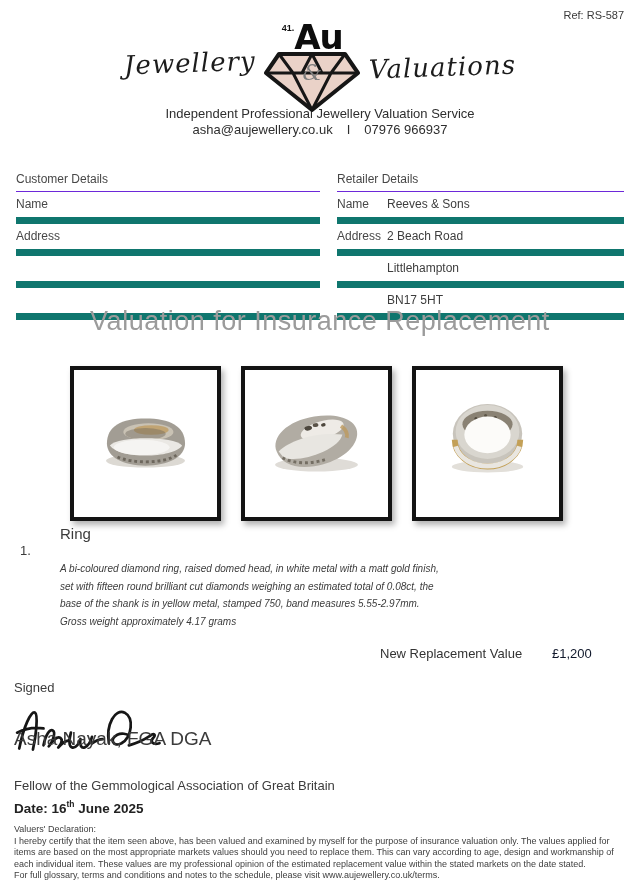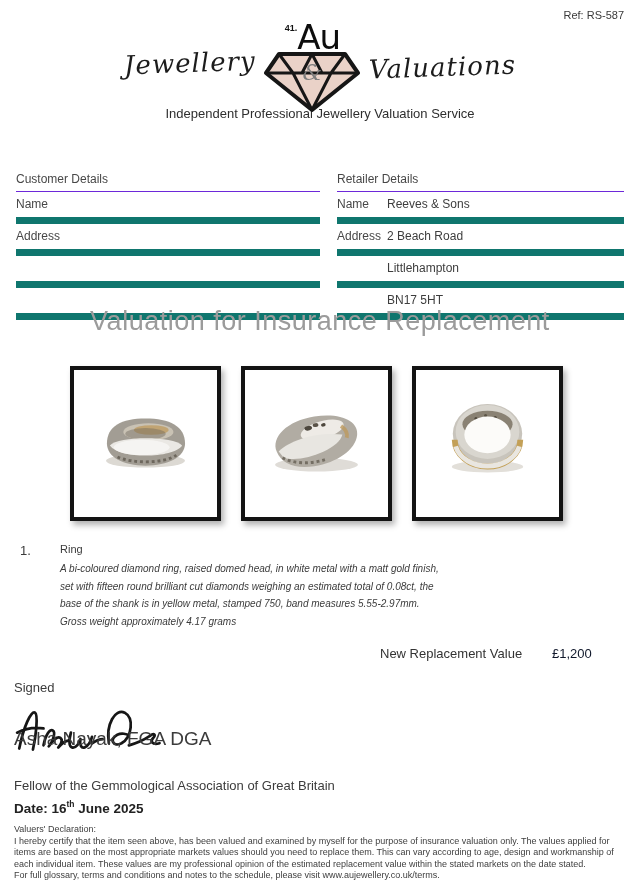--- a/index.html
+++ b/index.html
@@ -9,21 +9,21 @@
   }
   
   .ref{position:absolute;top:9px;right:16px;font-size:11px;color:#3a3a3a;}
   .logo-row{position:absolute;top:20px;left:0;width:100%;display:flex;justify-content:center;align-items:flex-start;gap:4px;}
   .script-word{font-family:"DejaVu Serif",serif;font-style:italic;font-size:26px;color:#1c1c1c;letter-spacing:1px;}
   .script-left{margin-top:28px;transform:rotate(-2deg);}
   .script-right{margin-top:32px;transform:rotate(-2deg);}
   .diamond-wrap{position:relative;width:106px;height:94px;flex:0 0 auto;text-align:center;}
   .au-line{position:relative;z-index:2;line-height:1;}
   .atomic{font-size:9px;font-weight:bold;color:#111;vertical-align:18px;}
-  .au{font-family:"DejaVu Sans",sans-serif;font-size:34px;font-weight:normal;color:#0d0d0d;letter-spacing:-1px;}
+  .au{font-family:"DejaVu Sans",sans-serif;font-size:34px;font-weight:bold;color:#0d0d0d;letter-spacing:-1px;}
   .diamond-svg{position:absolute;left:1px;top:30px;z-index:1;}
   .amp{position:absolute;z-index:3;left:50%;top:40px;transform:translateX(-50%);
        font-family:"DejaVu Serif",serif;font-style:italic;font-size:22px;color:#7d7d7d;}
   .tagline{position:absolute;top:106px;left:0;width:100%;text-align:center;font-size:13px;color:#2e2e2e;}
   .contact{position:absolute;top:122px;left:0;width:100%;text-align:center;font-size:13px;color:#2e2e2e;}
   .contact .sep{margin:0 14px;}
   
   .details-col{position:absolute;top:168px;font-size:12px;color:#474747;}
   .col-left{left:16px;width:304px;}
   .col-right{left:337px;width:287px;}
@@ -34,21 +34,21 @@
   
   .valuation-title{position:absolute;top:306px;left:0;width:100%;text-align:center;
     font-size:27px;color:#9b9b9b;letter-spacing:0.5px;font-weight:400;}
   
   .photos{position:absolute;top:366px;left:70px;display:flex;gap:20px;}
   .frame{width:135px;height:139px;border:4px solid #131313;background:#ffffff;
     box-shadow:3px 4px 6px rgba(0,0,0,0.30);padding:4px;}
   .frame svg{display:block;width:100%;height:100%;}
   
   .item-number{position:absolute;top:543px;left:20px;font-size:13px;}
-  .item-title{position:absolute;top:543px;left:60px;font-size:11px;}
+  .item-title{position:absolute;top:525px;left:60px;font-size:15px;}
   .item-desc{position:absolute;top:560px;left:60px;font-size:10px;line-height:17.5px;color:#3b3b3b;white-space:nowrap;font-style:italic;}
   .value-label{position:absolute;top:646px;left:380px;font-size:13px;color:#333;}
   .value-amount{position:absolute;top:646px;left:552px;font-size:13px;color:#0f172a;}
   
   .signed-label{position:absolute;top:680px;left:14px;font-size:13px;}
   .sig-svg{position:absolute;top:700px;left:12px;}
   .valuer-name{position:absolute;top:728px;left:14px;font-size:19px;}
   .fellowship{position:absolute;top:778px;left:14px;font-size:13px;}
   .date-line{position:absolute;top:799px;left:14px;font-size:13.5px;font-weight:bold;color:#222;}
   .date-line sup{font-size:8.5px;}
@@ -70,20 +70,23 @@
       <svg class="diamond-svg" width="104" height="62" viewBox="0 0 104 62">
         <path d="M52,60 L6,23 L19,4 L85,4 L98,23 Z" fill="#ead2c8" stroke="#161616" stroke-width="4" stroke-linejoin="round"></path>
         <path d="M6,23 L98,23 M19,4 L33,23 M85,4 L71,23 M52,4 L42,23 M52,4 L62,23 M33,23 L52,60 M71,23 L52,60" fill="none" stroke="#161616" stroke-width="3"></path>
       </svg>
       <span class="amp">&amp;</span>
     </span>
     <span class="script-word script-right">Valuations</span>
   </div>
 
   <div class="tagline">Independent Professional Jewellery Valuation Service</div>
+  <div class="contact">
+    <span>asha@aujewellery.co.uk</span><span class="sep">I</span><span>07976 966937</span>
+  </div>
 
   <div class="details-col col-left">
     <div class="d-header">Customer Details</div>
     <div class="d-row">
       <span class="d-label">Name</span>
       <span class="d-value"></span>
     </div>
     <div class="d-row">
       <span class="d-label">Address</span>
       <span class="d-value"></span>

